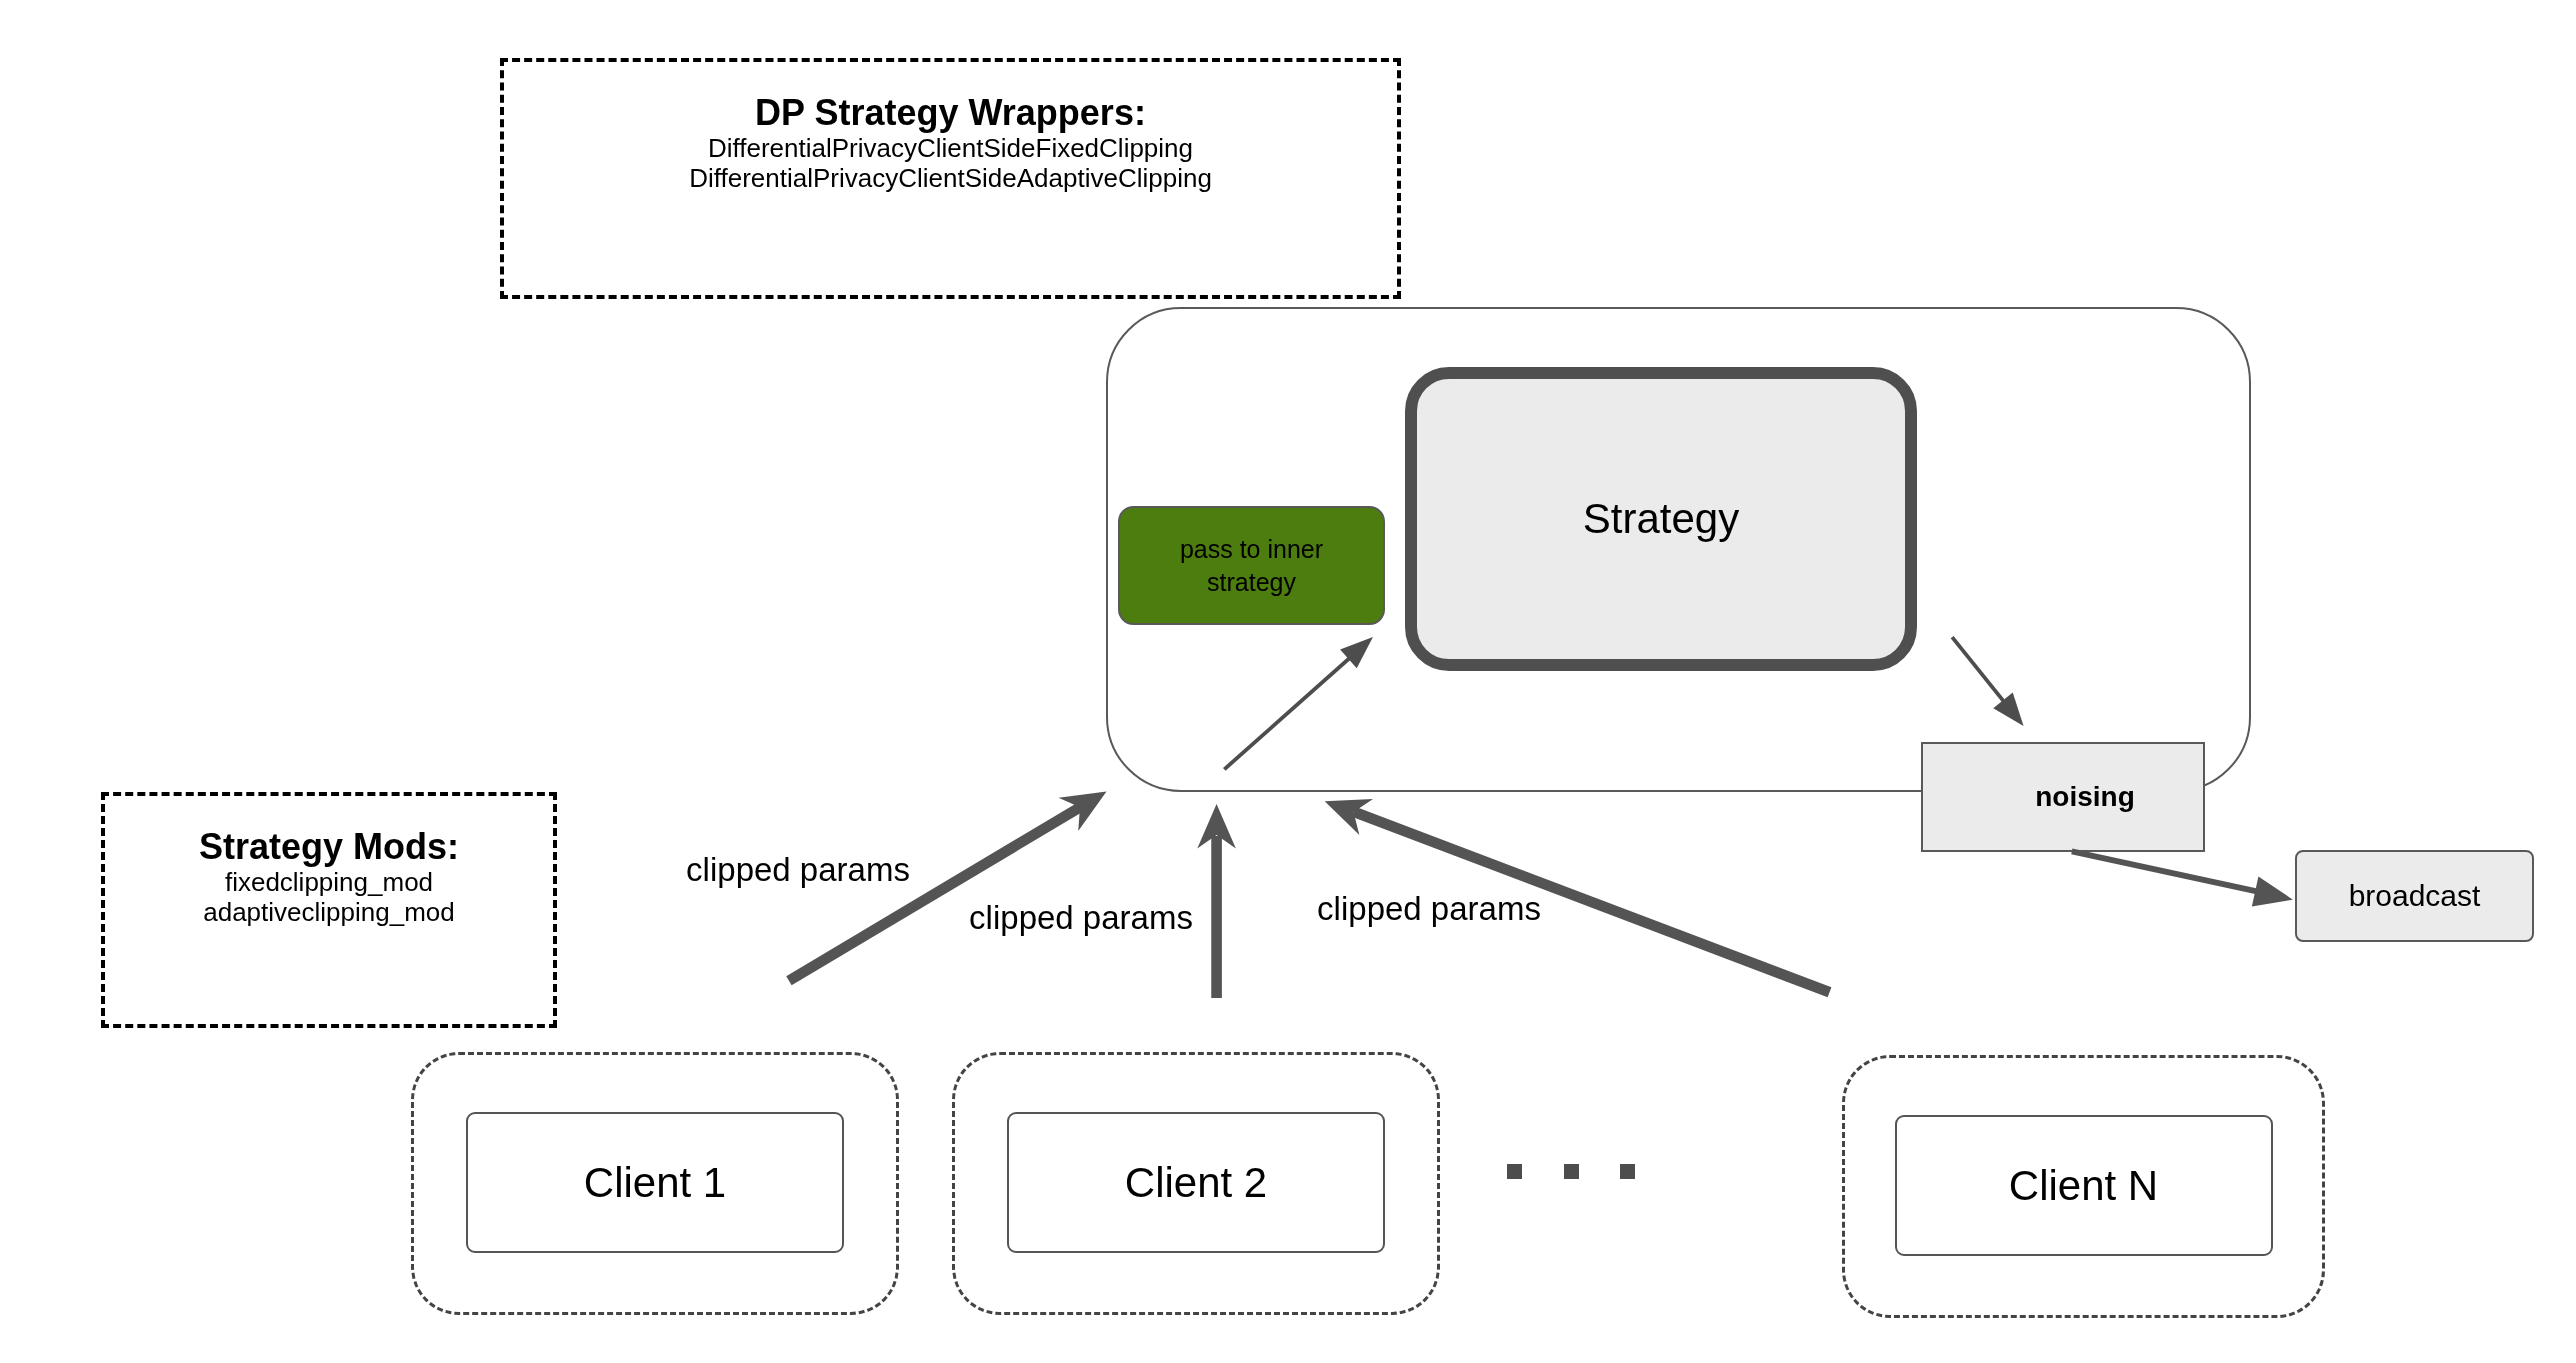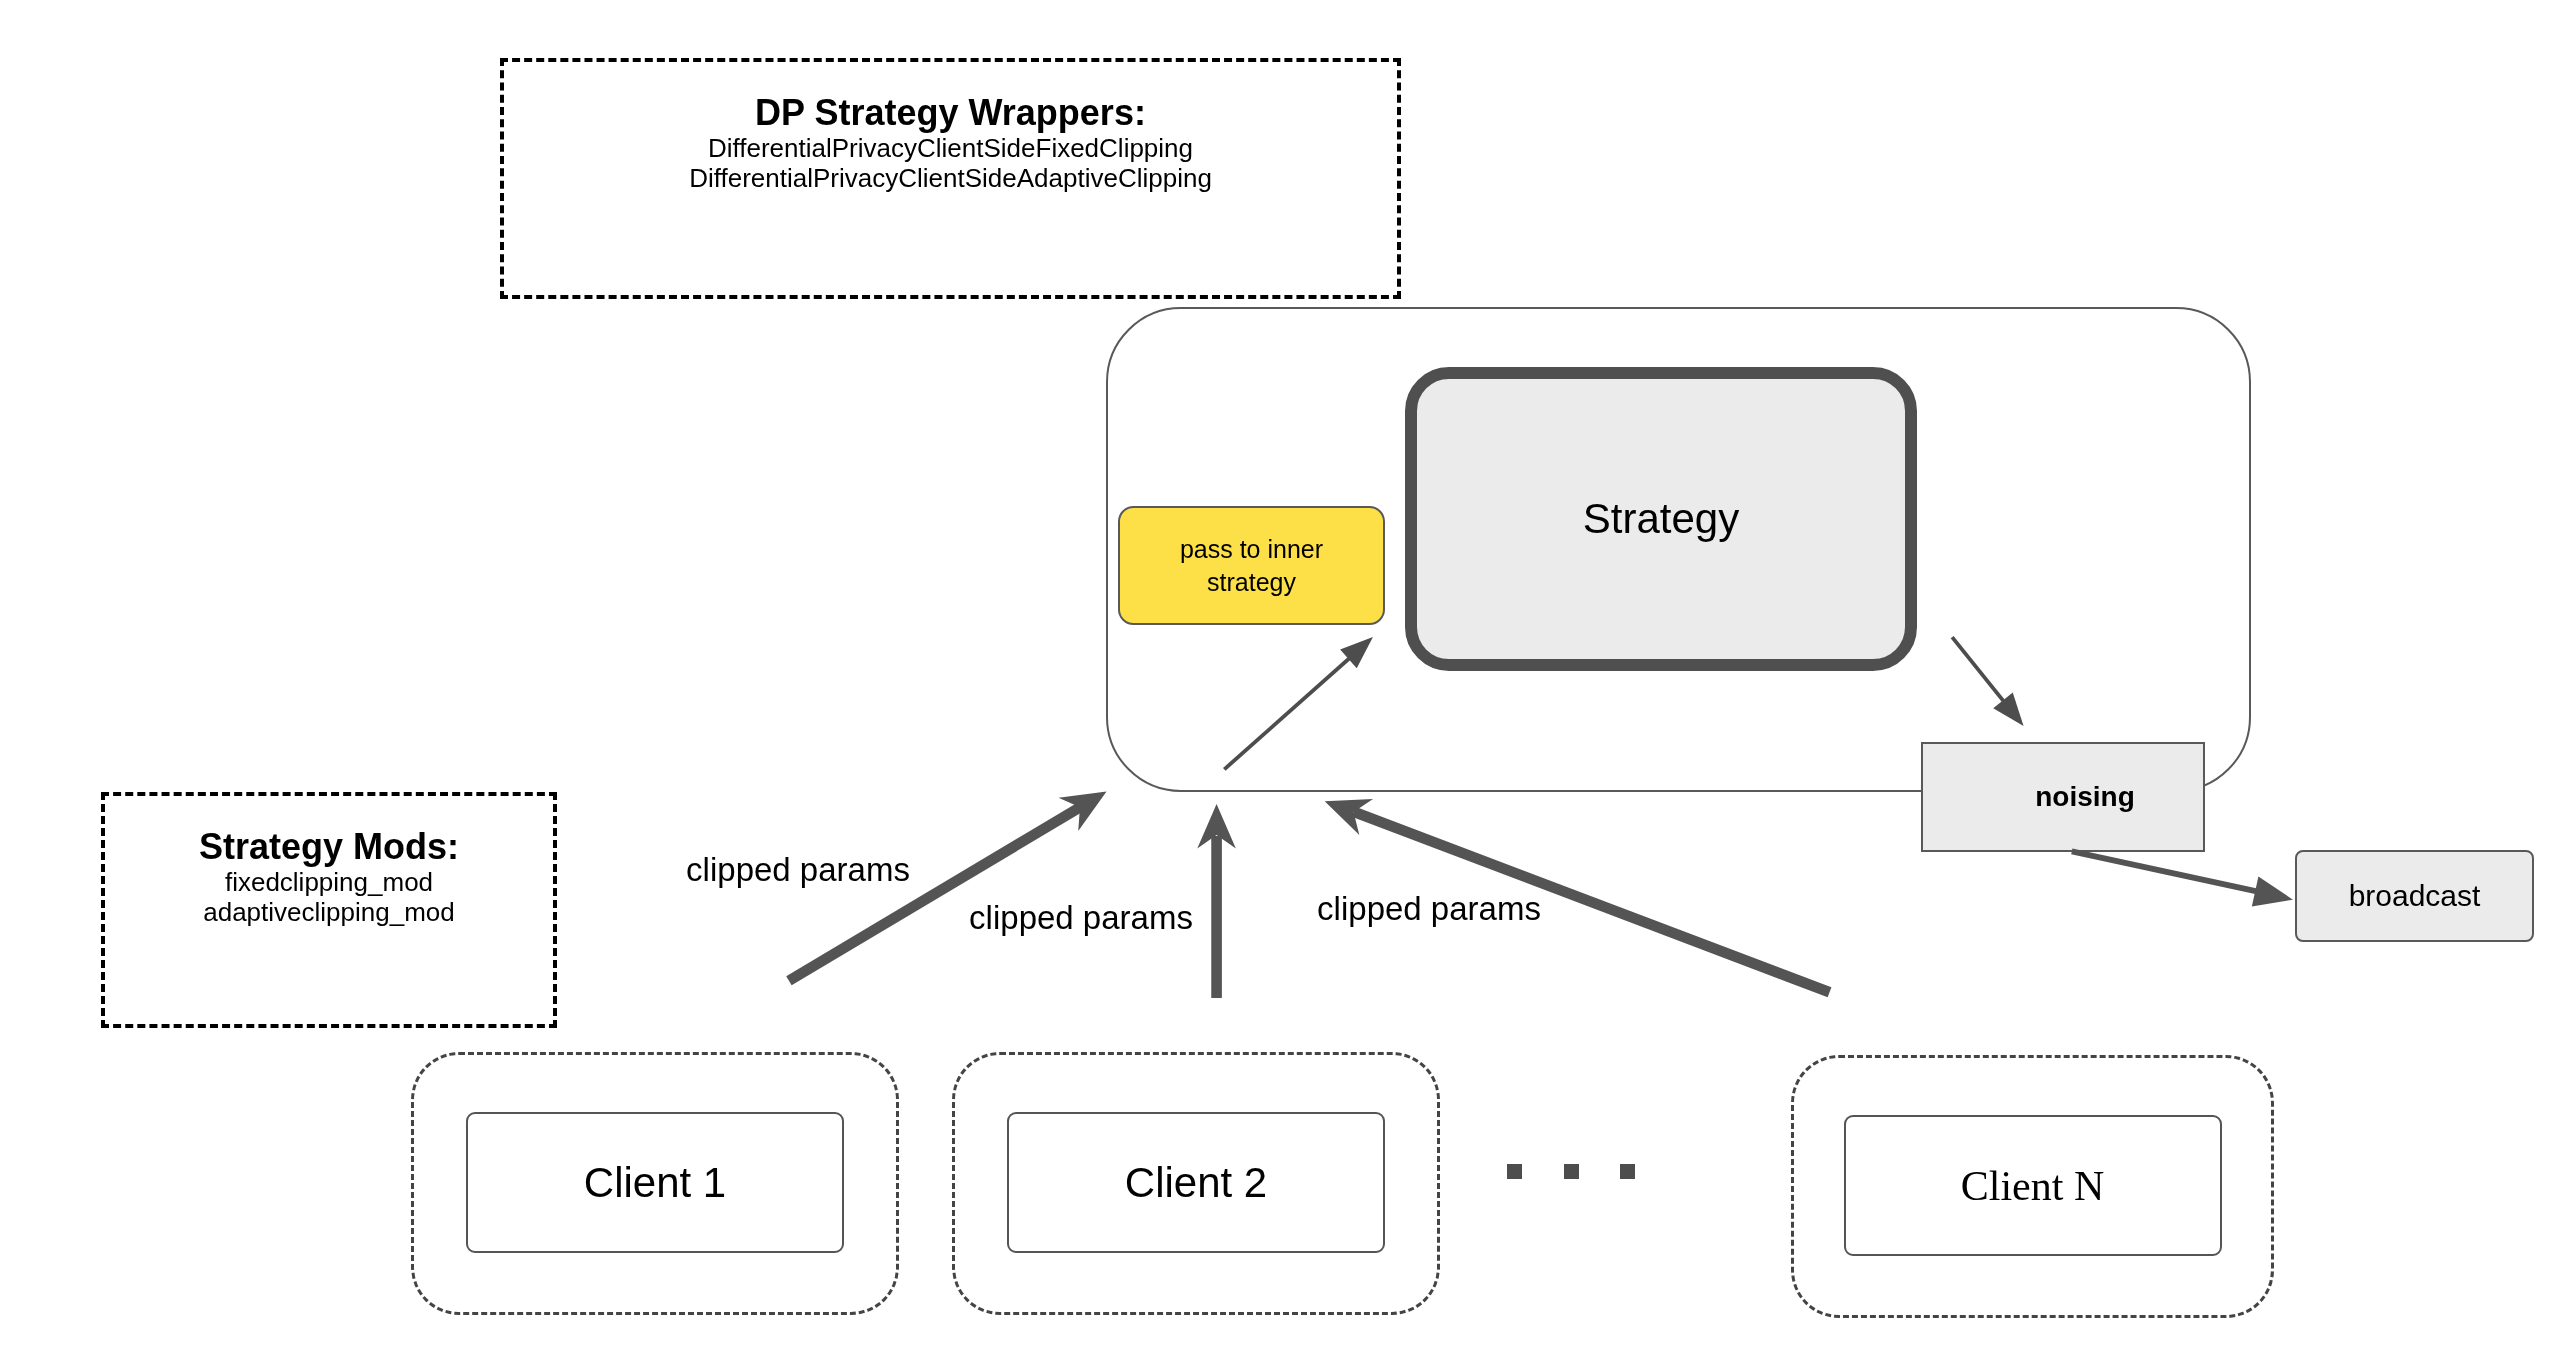--- a/index.html
+++ b/index.html
@@ -33,21 +33,21 @@
   .strategy{
     border:12.6px solid #4f4f4f;
     border-radius:44px;
     background:#ebebeb;
     display:flex;align-items:center;justify-content:center;
     font-size:42px;
   }
   .passbox{
     border:2.9px solid #595959;
     border-radius:15.4px;
-    background:#fde047;
+    background:#4d7c0f;
     display:flex;align-items:center;justify-content:center;
     text-align:center;
     font-size:25px;line-height:1.3;
     padding:0 23px;
   }
   .noising{
     border:2.9px solid #595959;
     background:#ebebeb;
     display:flex;align-items:center;justify-content:center;
     font-size:28px;font-weight:bold;padding-left:44px;
@@ -130,21 +130,21 @@
       <span>Client 1</span>
     </div>
   </div>
 
   <div class="abs client-outer" style="left:952px;top:1052px;width:488px;height:263px;">
     <div class="client-inner">
       <span>Client 2</span>
     </div>
   </div>
 
-  <div class="abs client-outer" style="left:1791px;top:1055px;width:483px;height:263px;font-family:Liberation Serif, serif;">
+  <div class="abs client-outer" style="left:1842px;top:1055px;width:483px;height:263px;">
     <div class="client-inner">
       <span>Client N</span>
     </div>
   </div>
 
   <div>
     <div class="dot" style="left:1507px;top:1164px;"></div>
     <div class="dot" style="left:1564px;top:1164px;"></div>
     <div class="dot" style="left:1620px;top:1164px;"></div>
   </div>

